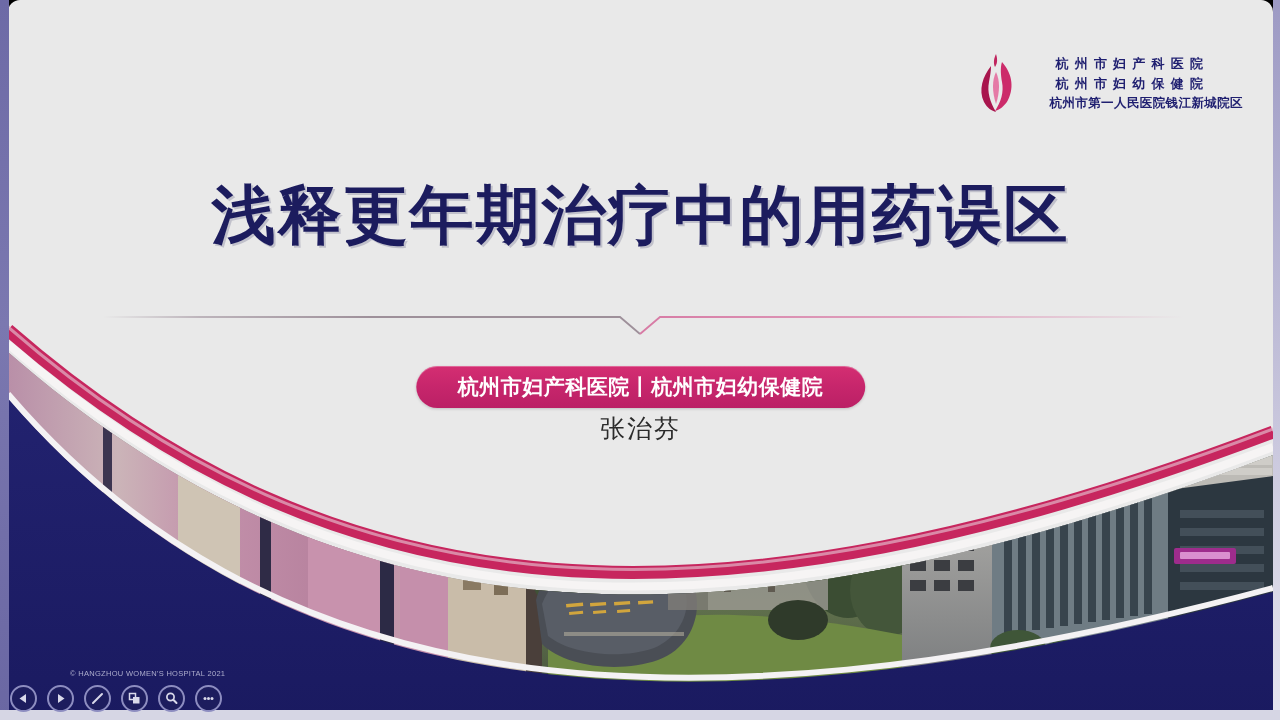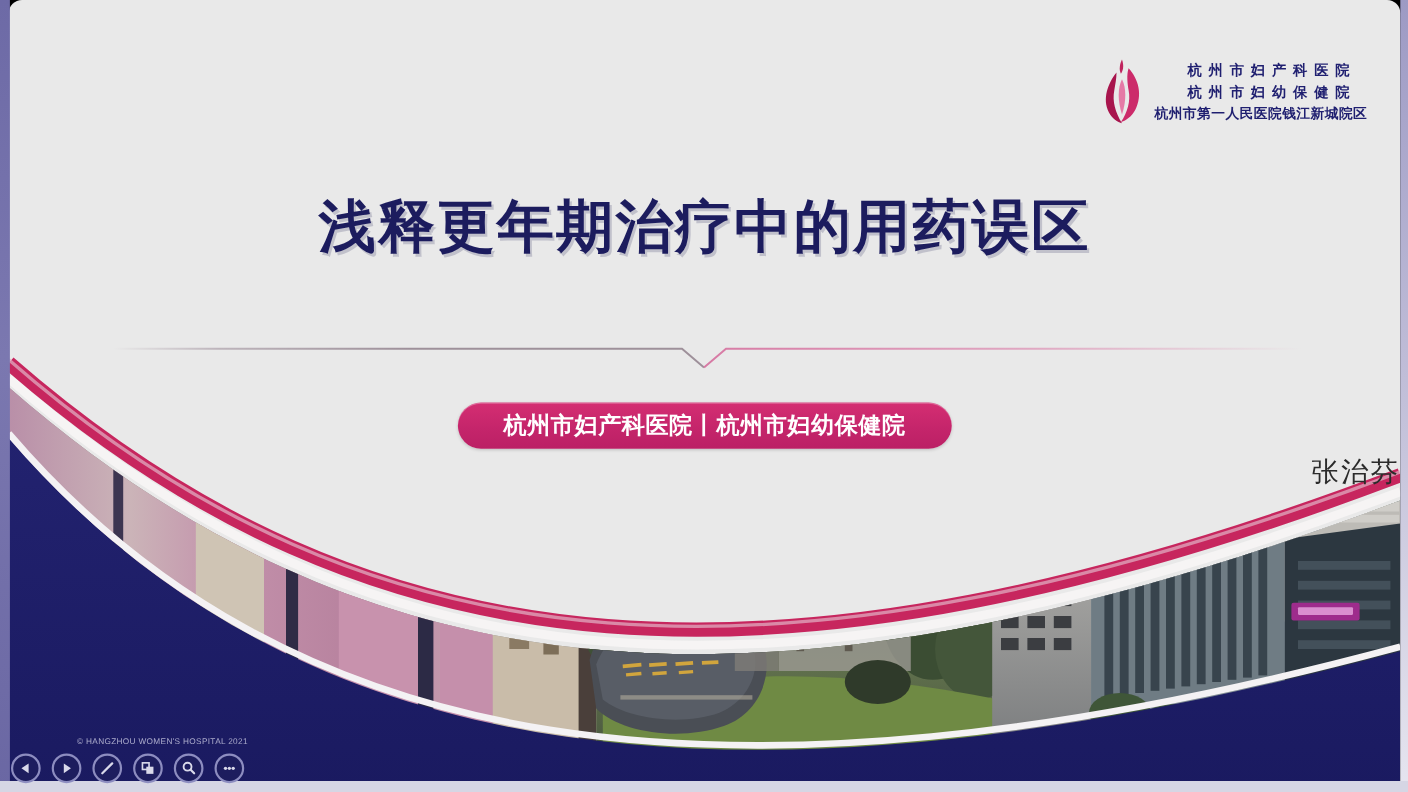--- a/index.html
+++ b/index.html
@@ -42,27 +42,27 @@
     position:absolute; right:30px; top:52px;
     display:flex; align-items:center; gap:9px; z-index:20;
   }
   #logo-mark { width:42px; height:62px; position:relative; flex:0 0 auto; }
   #logo-text { display:flex; flex-direction:column; gap:2px; }
   .logo-line {
     color:#1f1f70; font-weight:bold; white-space:nowrap;
     font-family:"Liberation Sans","DejaVu Sans",sans-serif;
   }
   .logo-line.l1, .logo-line.l2 { font-size:13px; letter-spacing:6.2px;padding-left:30px; }
-  .logo-line.l3 { font-size:12.5px; letter-spacing:0.4px; }
+  .logo-line.l3 { font-size:12.5px; letter-spacing:0.4px;margin-left:24px; }
 
   
   #title {
     position:absolute; top:172px; left:0; width:100%;
     text-align:center; z-index:20;
-    font-size:52px; font-weight:bold; color:#1c1c5e;
+    font-size:64px; font-weight:bold; color:#1c1c5e;
     letter-spacing:2px;
     font-family:"Liberation Sans","DejaVu Sans",sans-serif;
     text-shadow:2px 2px 0 rgba(120,120,150,.35);
   }
 
   
   #divider { position:absolute; top:308px; left:0; width:100%; height:34px; z-index:20; }
 
   
   #org-pill {
@@ -74,21 +74,21 @@
     box-shadow:0 1px 3px rgba(0,0,0,.18), inset 0 1px 0 rgba(255,255,255,.28);
     color:#ffffff; font-size:21px; font-weight:bold; white-space:nowrap;
     letter-spacing:.5px;
     font-family:"Liberation Sans","DejaVu Sans",sans-serif;
     margin-top:18px;
   }
 
   
   #presenter {
     position:absolute; top:412px; left:0; width:100%;
-    text-align:right; z-index:21;
+    text-align:center; z-index:21;
     font-size:25px; color:#2b2b2b; letter-spacing:2px;
     font-family:"Liberation Sans","DejaVu Sans",sans-serif;
   }
 
   
   #copyright {
     position:absolute; left:62px; top:669px; z-index:30;
     color:#c3c3dd; font-size:7.5px; letter-spacing:.3px;
     white-space:nowrap; opacity:.85;
     font-family:"Liberation Sans","DejaVu Sans",sans-serif;

